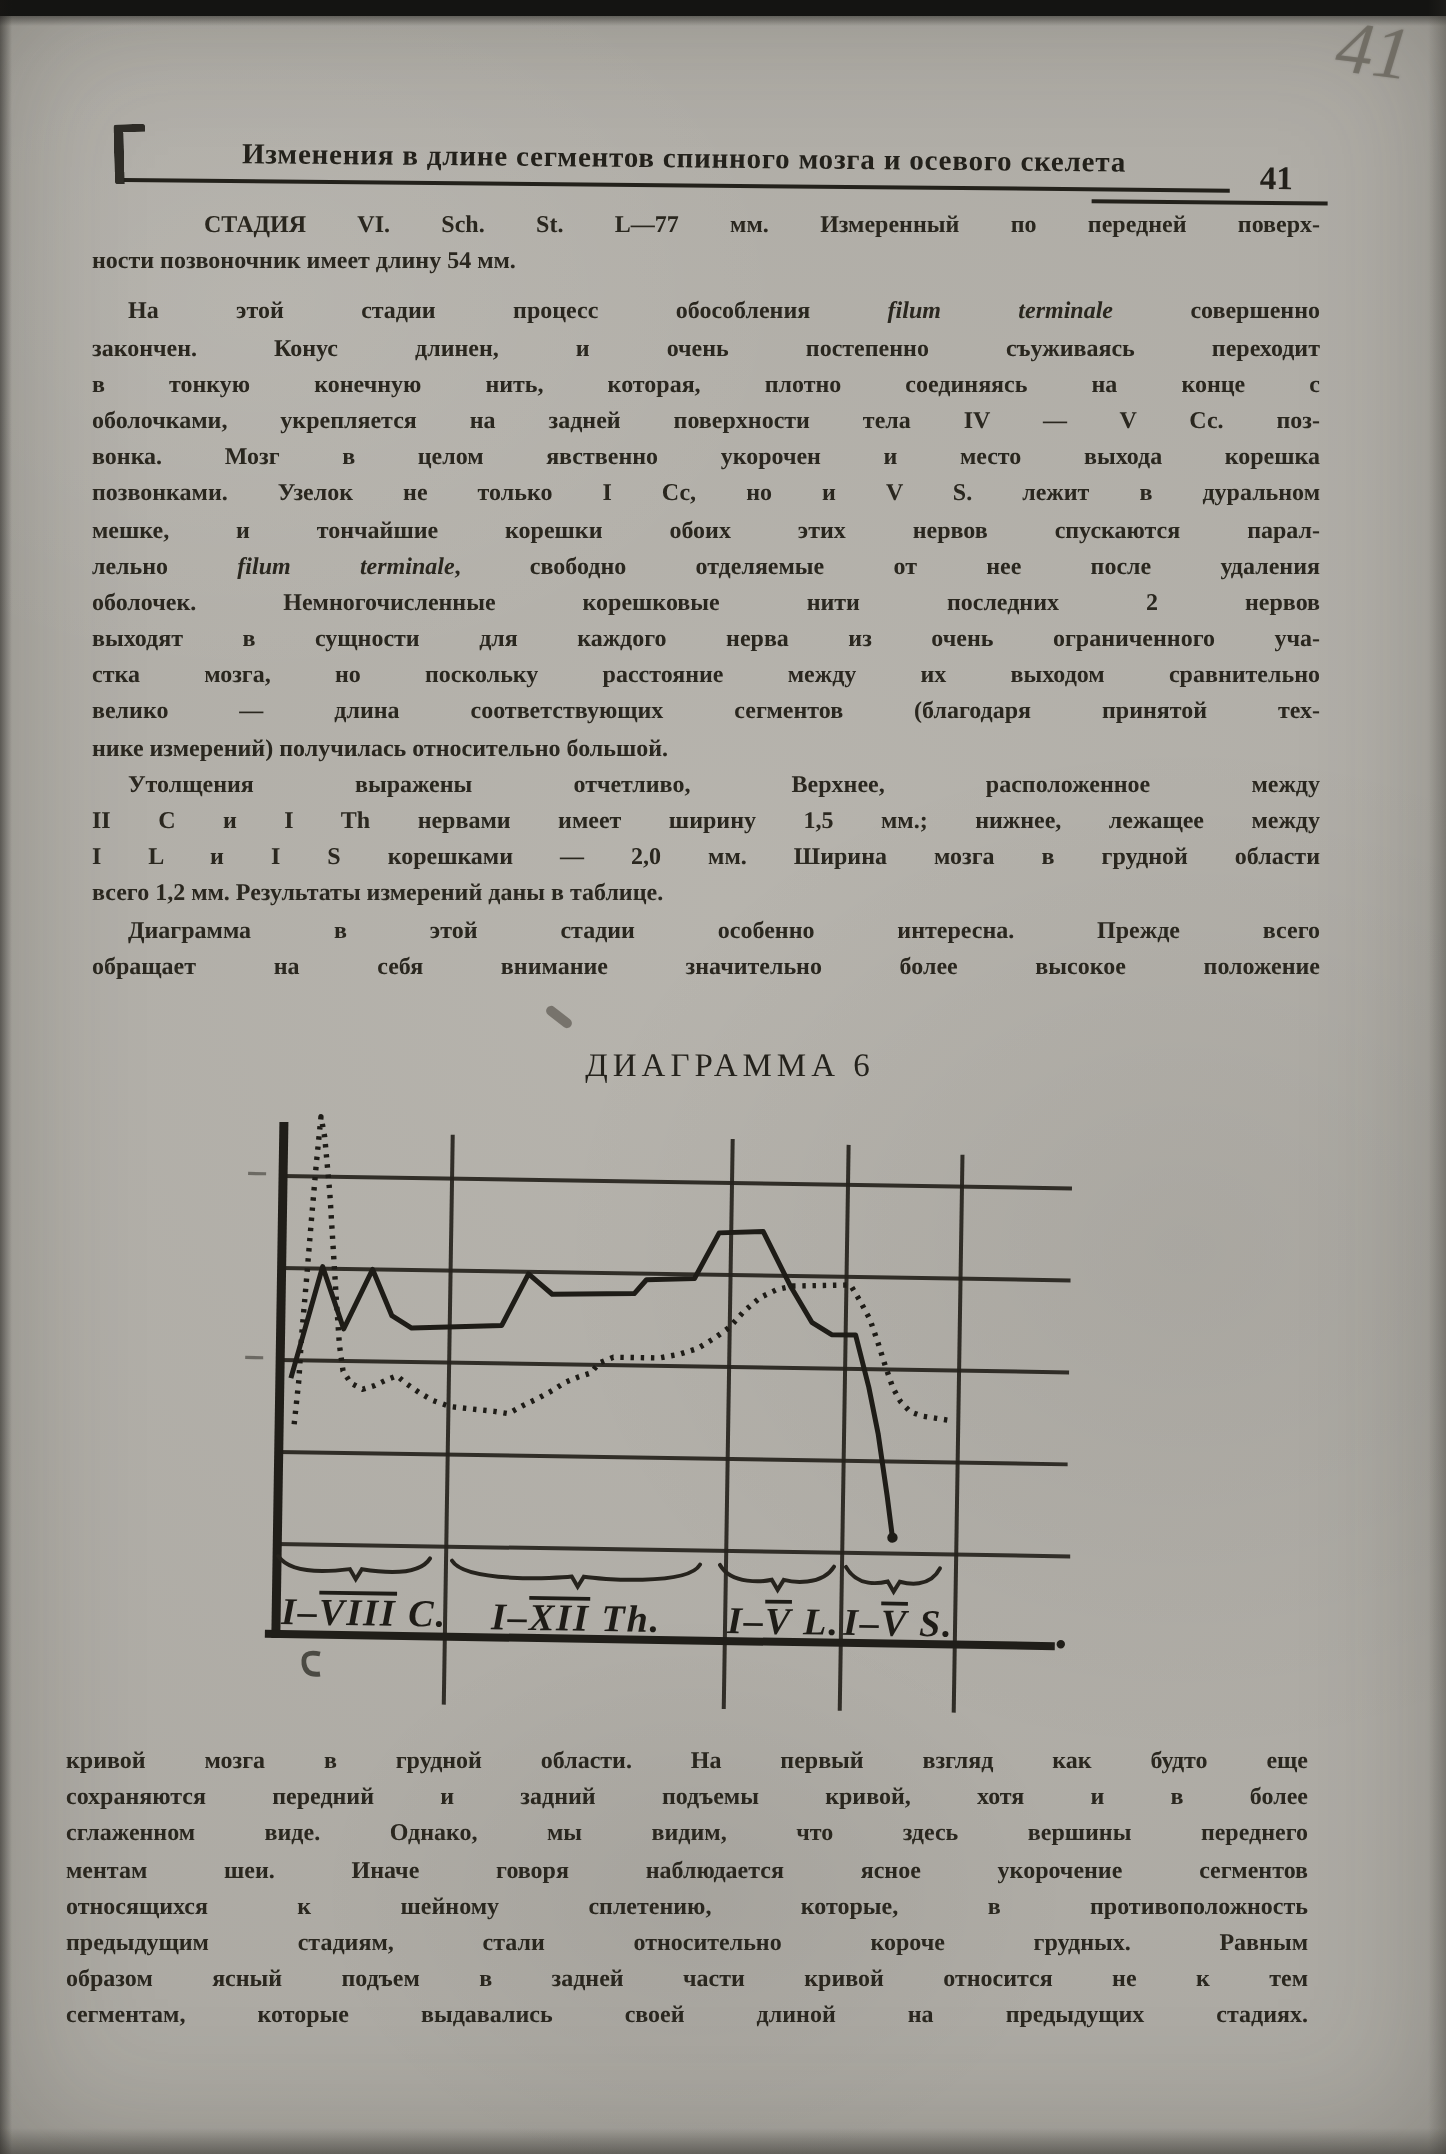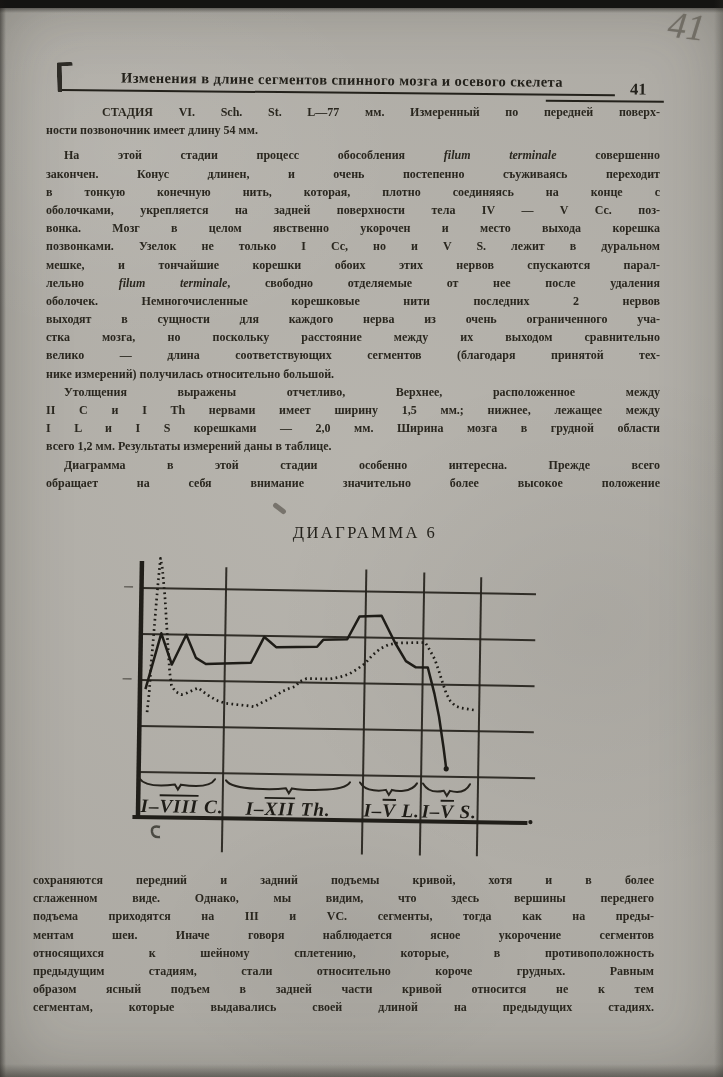--- a/index.html
+++ b/index.html
@@ -140,23 +140,23 @@
         <text x="249" y="813"><tspan>I–</tspan><tspan style="text-decoration:overline">XII</tspan><tspan> Th.</tspan></text>
         <text x="367" y="813"><tspan>I–</tspan><tspan style="text-decoration:overline">V</tspan><tspan> L.</tspan></text>
         <text x="425" y="813"><tspan>I–</tspan><tspan style="text-decoration:overline">V</tspan><tspan> S.</tspan></text>
       </g>
     </g>
 
     <path d="M160,827 q-9,-2 -8,5 q1,6 8,5" stroke="#3a3831" stroke-width="2.4" fill="none" opacity=".85"></path>
   </svg>
 
   <div class="tblock b2">
+    <div class="ln">кривой мозга в грудной области. На первый взгляд как будто еще</div>
     <div class="ln">сохраняются передний и задний подъемы кривой, хотя и в более</div>
     <div class="ln">сглаженном виде. Однако, мы видим, что здесь вершины переднего</div>
-    <div class="ln">подъема приходятся на III и VC. сегменты, тогда как на преды-</div>
     <div class="ln">ментам шеи. Иначе говоря наблюдается ясное укорочение сегментов</div>
     <div class="ln">относящихся к шейному сплетению, которые, в противоположность</div>
     <div class="ln">предыдущим стадиям, стали относительно короче грудных. Равным</div>
     <div class="ln">образом ясный подъем в задней части кривой относится не к тем</div>
     <div class="ln">сегментам, которые выдавались своей длиной на предыдущих стадиях.</div>
   </div>
 
   <div class="edge-top"></div>
   <div class="edge-left"></div>
   <div class="edge-right"></div>

